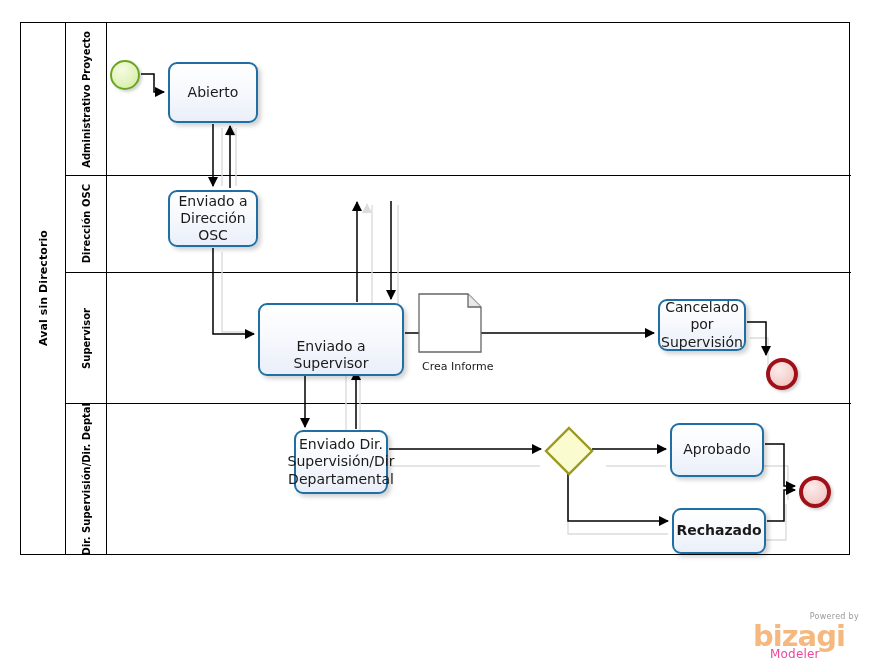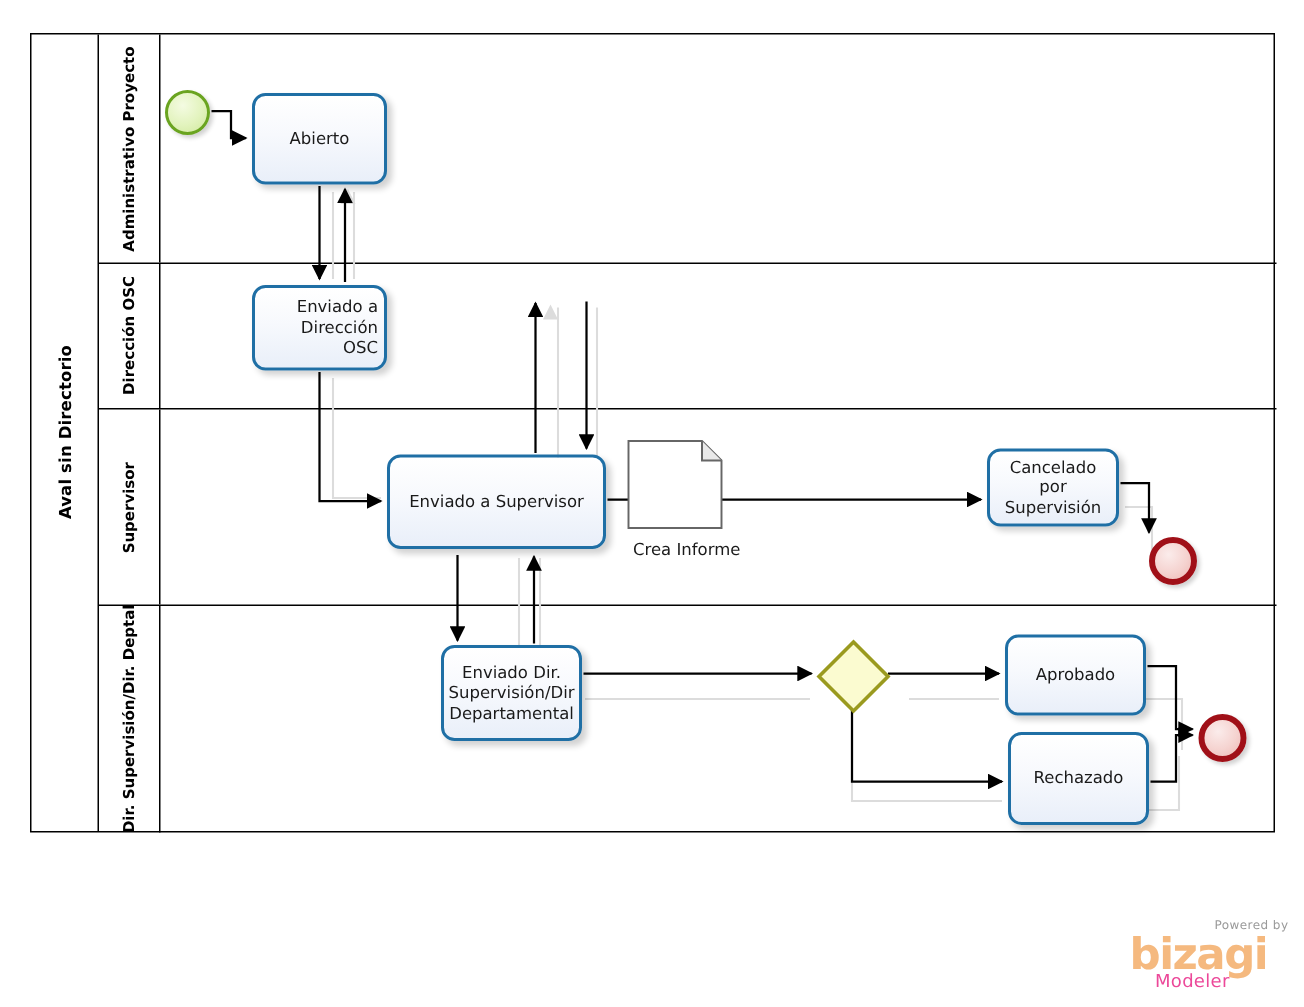--- a/index.html
+++ b/index.html
@@ -40,21 +40,21 @@
     font-size:10px;font-weight:bold;color:#000;white-space:nowrap;
   }
 
   
   .task{
     position:absolute;box-sizing:border-box;
     border:2px solid #1f6fa5;border-radius:9px;
     background:linear-gradient(to bottom,#ffffff 0%,#f7f9fd 45%,#e9eff9 100%);
     box-shadow:3px 3px 4px rgba(0,0,0,.18);
     display:flex;align-items:center;justify-content:center;
-    text-align:center;font-size:11px;color:#1a1a1a;line-height:1.22;
+    text-align:center;font-size:14px;color:#1a1a1a;line-height:1.22;
     padding:2px 4px;z-index:20;
   }
 
   
   .ev{position:absolute;border-radius:50%;box-sizing:border-box;z-index:20;}
   .ev-start{
     border:2px solid #6aa420;
     background:radial-gradient(circle at 38% 32%,#f4fbe2 0%,#e2f3bd 55%,#cfe89b 100%);
     box-shadow:2px 2px 3px rgba(0,0,0,.18);
   }
@@ -193,45 +193,45 @@
 
       <path d="M767 521 L784 521 L784 490 L795 490"></path>
     </g>
   </svg>
 
   <div class="task" style="left:168px;top:62px;width:90px;height:61px;">
     <span>Abierto</span>
   </div>
 
   <div class="task" style="left:168px;top:190px;width:90px;height:57px;">
-    <span style="white-space:pre-line;text-align:right;">Enviado a
+    <span style="white-space:pre-line;">Enviado a
 Dirección OSC</span>
   </div>
 
 
-  <div class="task" style="left:258px;top:303px;width:146px;height:63px;">
+  <div class="task" style="left:258px;top:303px;width:146px;height:73px;align-items:flex-end;">
     <span>Enviado a Supervisor</span>
   </div>
 
   <div class="task" style="left:294px;top:430px;width:94px;height:64px;">
     <span style="white-space:pre-line;">Enviado Dir.
 Supervisión/Dir
 Departamental</span>
   </div>
 
   <div class="task" style="left:658px;top:299px;width:88px;height:52px;">
     <span style="white-space:pre-line;">Cancelado por
 Supervisión</span>
   </div>
 
   <div class="task" style="left:670px;top:423px;width:94px;height:54px;text-align:right;">
     <span>Aprobado</span>
   </div>
 
-  <div class="task" style="left:672px;top:488px;width:94px;height:62px;">
+  <div class="task" style="left:672px;top:508px;width:94px;height:46px;font-weight:bold;">
     <span>Rechazado</span>
   </div>
 
   <div class="ev ev-start" style="left:110px;top:60px;width:30px;height:30px;"></div>
   <div class="ev ev-end" style="left:766px;top:358px;width:32px;height:32px;"></div>
   <div class="ev ev-end" style="left:799px;top:476px;width:32px;height:32px;"></div>
 
   <svg class="gateway" style="left:543px;top:425px;width:52px;height:52px;" viewBox="0 0 52 52">
     <path d="M26 3 L49 26 L26 49 L3 26 z" fill="#fbfbd0" stroke="#9a9a1f" stroke-width="2.4"></path>
   </svg>

